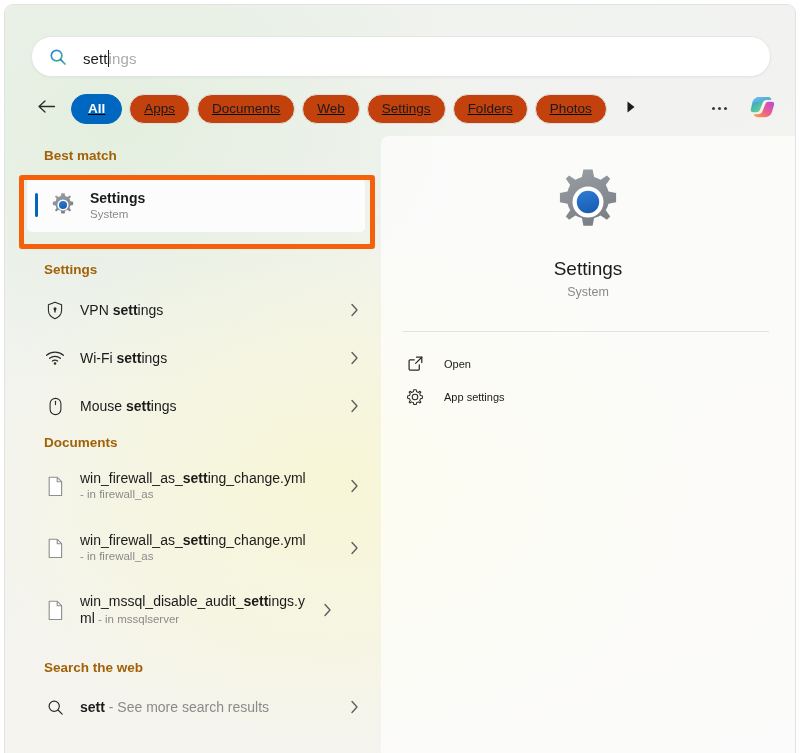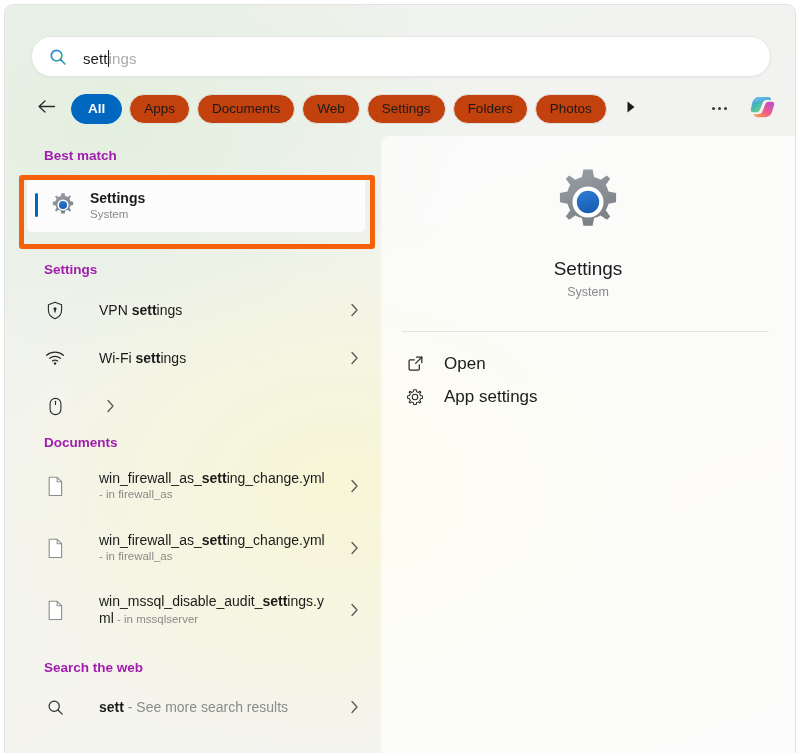--- a/index.html
+++ b/index.html
@@ -77,20 +77,21 @@
 
   
   #filter-bar {
     position: absolute;
     left: 26px;
     top: 86px;
     width: 748px;
     height: 35px;
     display: flex;
     align-items: center;
+    text-decoration: underline;
   }
   #back-button {
     width: 30px; height: 30px;
     display: flex; align-items: center; justify-content: center;
     border-radius: 6px;
     margin-right: 10px;
     cursor: pointer;
   }
   .chip {
     height: 30px;
@@ -142,33 +143,32 @@
   #results-pane {
     position: absolute;
     left: 0;
     top: 131px;
     width: 376px;
     bottom: 0;
   }
   .section-header {
     font-size: 13.5px;
     font-weight: 600;
-    color: #a21caf;
+    color: #a16207;
     margin: 0 0 4px 39px;
   }
 
   .result-row {
     position: relative;
     height: 48px;
     margin: 0 16px 0 26px;
     border-radius: 5px;
     display: flex;
     align-items: center;
     cursor: pointer;
-    gap: 19px;
   }
   .result-row .row-icon {
     width: 22px;
     margin-left: 13px;
     margin-right: 14px;
     display: flex;
     align-items: center;
     justify-content: center;
     flex: 0 0 auto;
   }
@@ -304,21 +304,21 @@
   .action-item .act-icon {
     width: 22px;
     margin-left: 2px;
     margin-right: 18px;
     display: flex;
     align-items: center;
     justify-content: center;
     flex: 0 0 auto;
   }
   .action-item .act-label {
-    font-size: 17px;
+    font-size: 11px;
     color: #1b1b1b;
   }
 </style>
 </head>
 <body>
 
 <div id="search-window">
 
   <div id="window-bg-tint"></div>
 
@@ -528,20 +528,23 @@
         </span>
       </div>
 
       <div class="result-row">
         <span class="row-icon">
           <svg width="15" height="19" viewBox="0 0 15 19">
             <rect x="2.1" y="1.4" width="10.8" height="16.2" rx="5.4" fill="none" stroke="#2b2b2b" stroke-width="1.1"></rect>
             <line x1="7.5" y1="4.2" x2="7.5" y2="7.6" stroke="#2b2b2b" stroke-width="1.1" stroke-linecap="round"></line>
           </svg>
         </span>
+        <span class="row-text">
+          <div class="row-title"><span>Mouse </span><b>sett</b><span>ings</span></div>
+        </span>
         <span class="row-chevron">
           <svg width="9" height="14" viewBox="0 0 9 14">
               <path d="M2 1.5 L7 7 L2 12.5" fill="none" stroke="#5a5a5a" stroke-width="1.3" stroke-linecap="round" stroke-linejoin="round"></path>
             </svg>
         </span>
       </div>
     </div>
 
     <div class="section-header" style="position:absolute; top:299px; margin:0 0 0 39px;">Documents</div>
 

